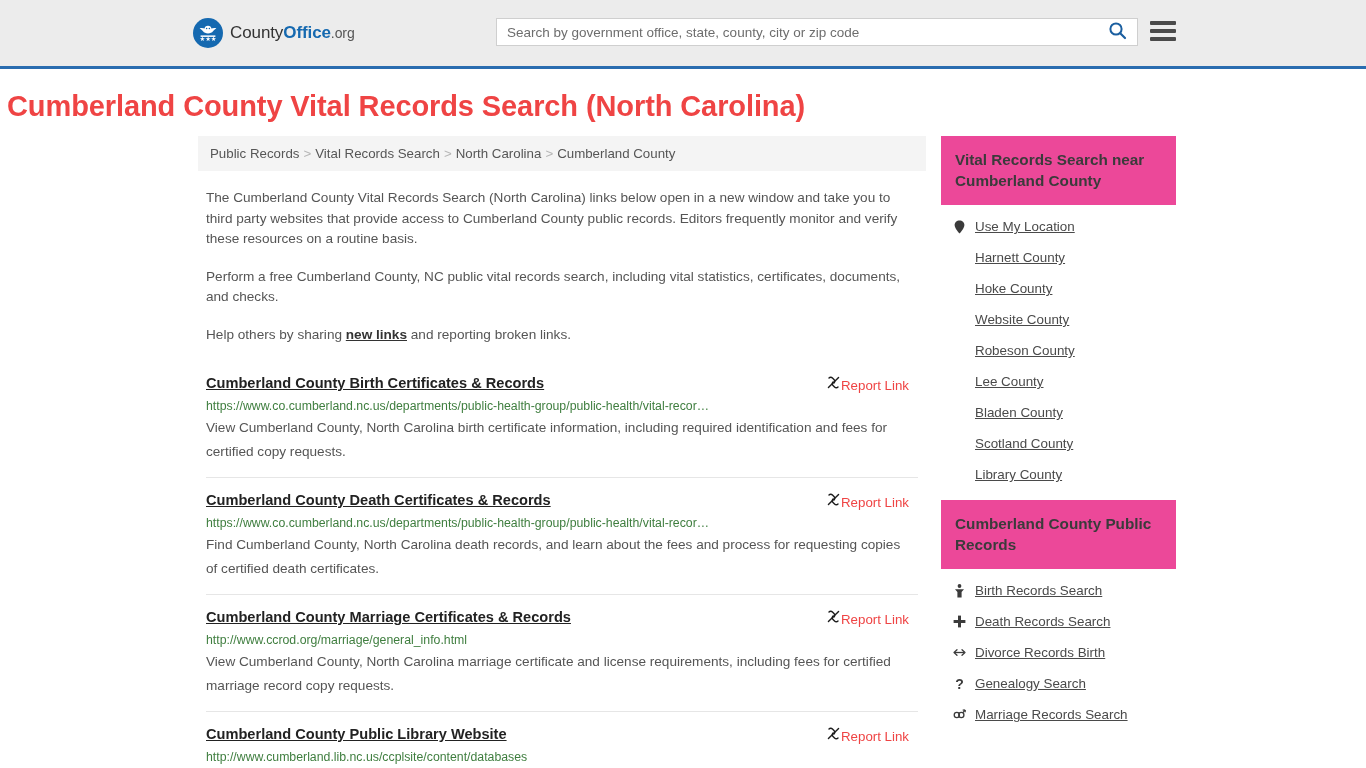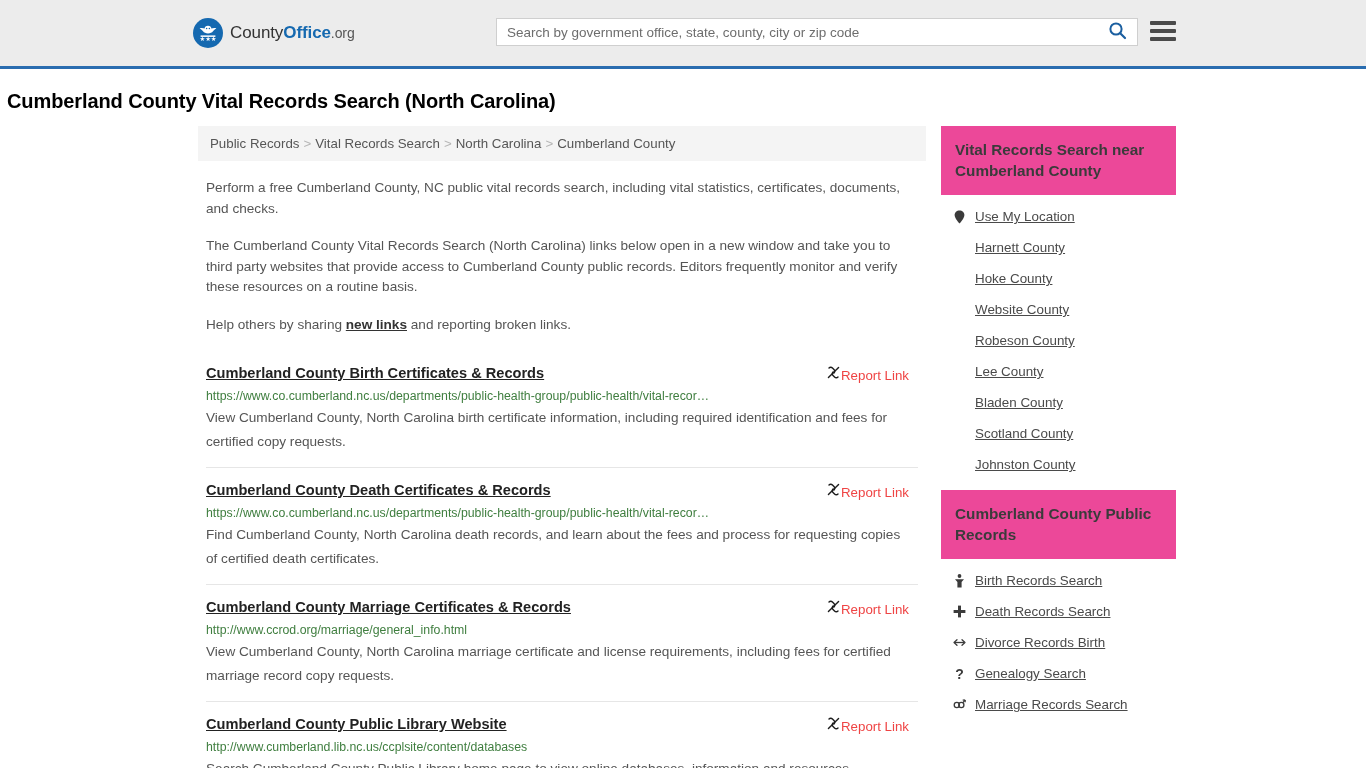--- a/index.html
+++ b/index.html
@@ -107,23 +107,23 @@
   .content-row {
     display: flex;
     align-items: flex-start;
     padding-left: 198px;
     padding-right: 186px;
   }
   .main-col { width: 728px; flex: none; }
   .side-col { width: 235px; flex: none; margin-left: 15px; }
 
   h1.page-title {
-    font-size: 20px;
+    font-size: 29px;
     font-weight: bold;
-    color: #000000;
+    color: #ef4444;
     margin: 21px 0 13px 7px;
     letter-spacing: -0.1px;
   }
 
   .breadcrumb {
     background: #f4f4f4;
     padding: 10px 12px;
     font-size: 13.3px;
     color: #565656;
     white-space: nowrap;
@@ -270,22 +270,22 @@
 
   <div class="content-row">
 
     <div class="main-col">
 
       <div class="breadcrumb">
         <a href="#">Public Records</a><span class="sep">&gt;</span><a href="#">Vital Records Search</a><span class="sep">&gt;</span><a href="#">North Carolina</a><span class="sep">&gt;</span><a href="#">Cumberland County</a>
       </div>
 
       <div class="intro">
+        <p>The Cumberland County Vital Records Search (North Carolina) links below open in a new window and take you to third party websites that provide access to Cumberland County public records. Editors frequently monitor and verify these resources on a routine basis.</p>
         <p>Perform a free Cumberland County, NC public vital records search, including vital statistics, certificates, documents, and checks.</p>
-        <p>The Cumberland County Vital Records Search (North Carolina) links below open in a new window and take you to third party websites that provide access to Cumberland County public records. Editors frequently monitor and verify these resources on a routine basis.</p>
         <p><span>Help others by sharing </span><a href="#">new links</a><span> and reporting broken links.</span></p>
       </div>
 
       <div class="results">
 
         <div class="result">
           <div class="result-head">
             <a class="result-title" href="#">Cumberland County Birth Certificates &amp; Records</a>
             <span class="report-link">
               <span>
@@ -397,21 +397,21 @@
           <div class="panel-item">
             <span class="panel-icon"></span>
             <a href="#">Bladen County</a>
           </div>
           <div class="panel-item">
             <span class="panel-icon"></span>
             <a href="#">Scotland County</a>
           </div>
           <div class="panel-item">
             <span class="panel-icon"></span>
-            <a href="#">Johnston County</a>
+            <a href="#">Library County</a>
           </div>
 
         </div>
       </div>
 
       <div class="panel">
         <div class="panel-head">Cumberland County Public Records</div>
         <div class="panel-list">
 
           <div class="panel-item">

